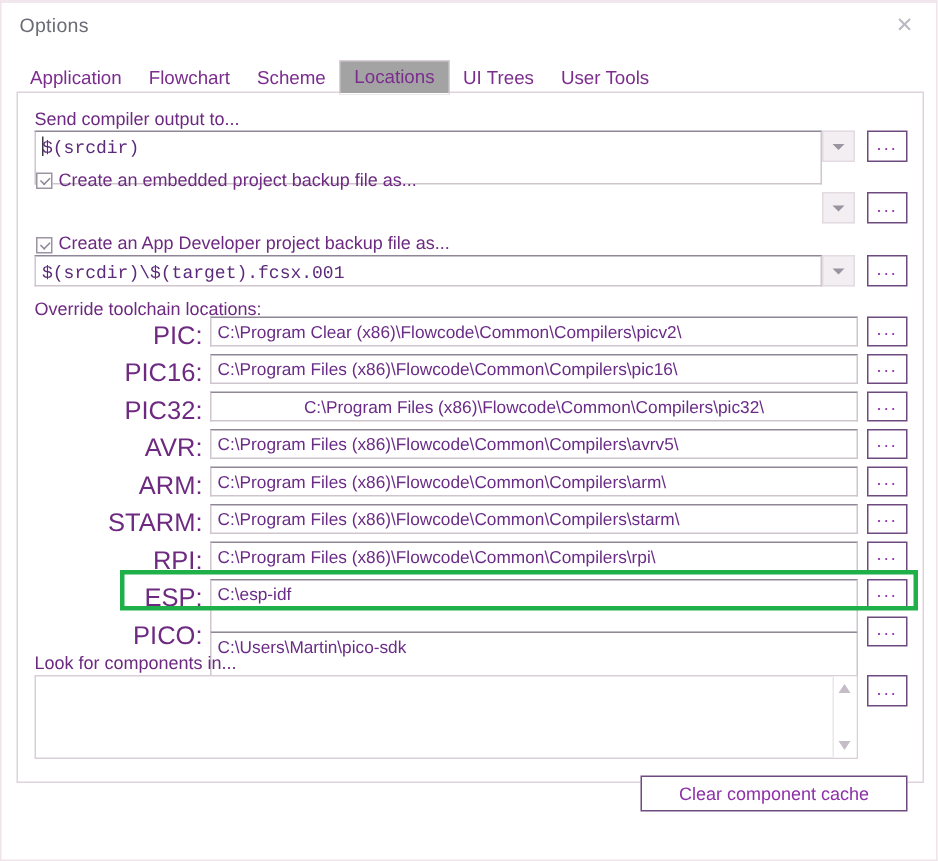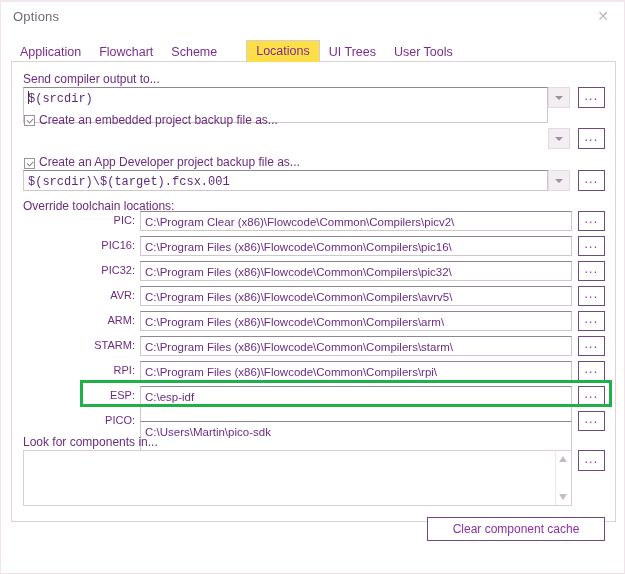--- a/index.html
+++ b/index.html
@@ -46,25 +46,24 @@
     padding: 3px 9px 3px 9px;
     line-height: 14px;
     cursor: pointer;
     white-space: nowrap;
     position: relative;
     box-sizing: border-box;
   }
   .tab.active {
     border: 1px solid #d8cdd6;
     border-bottom: 1px solid #ffffff;
-    background: #fde047;
+    background: #a3a3a3;
     z-index: 3;
     margin-bottom: -1px;
     padding-bottom: 4px;
-    margin-left: 20px;
   }
   
   #panel {
     position: absolute;
     left: 10px; top: 59px;
     width: 605px; height: 461px;
     box-sizing: border-box;
     border: 1px solid #ded3da;
     background: #ffffff;
   }
@@ -149,21 +148,21 @@
     left: 2px; top: 2px;
     width: 5px; height: 2.5px;
     border-left: 1.6px solid #8b8391;
     border-bottom: 1.6px solid #8b8391;
     transform: rotate(-45deg);
   }
   .cblabel { font-size: 12px; color: #6d2a80; white-space: nowrap; }
   
   .tc-label {
     position: absolute;
-    font-size: 11px; color: #6d2a80;
+    font-size: 17px; color: #6d2a80;
     text-align: right;
     white-space: nowrap;
   }
   
   #esp-highlight {
     position: absolute;
     box-sizing: border-box;
     border: 3px solid #20b04a;
     pointer-events: none;
     z-index: 6;
@@ -257,21 +256,21 @@
 
     <div class="tc-label" style="left:48px; top:152px; width:75px;">PIC:</div>
     <div class="tinput sans" style="left:128px; top:149px; width:432px; height:20px;">C:\Program Clear (x86)\Flowcode\Common\Compilers\picv2\</div>
     <div class="dots-btn" style="left:566px; top:149px; width:27px; height:20px;">...</div>
 
     <div class="tc-label" style="left:48px; top:177px; width:75px;">PIC16:</div>
     <div class="tinput sans" style="left:128px; top:174px; width:432px; height:20px;">C:\Program Files (x86)\Flowcode\Common\Compilers\pic16\</div>
     <div class="dots-btn" style="left:566px; top:174px; width:27px; height:20px;">...</div>
 
     <div class="tc-label" style="left:48px; top:202px; width:75px;">PIC32:</div>
-    <div class="tinput sans" style="left:128px; top:199px; width:432px; height:20px;">C:\Program Files (x86)\Flowcode\Common\Compilers\pic32\</div>
+    <div class="tinput sans" style="left:128px; top:199px; width:432px; height:20px;text-align:center;">C:\Program Files (x86)\Flowcode\Common\Compilers\pic32\</div>
     <div class="dots-btn" style="left:566px; top:199px; width:27px; height:20px;">...</div>
 
     <div class="tc-label" style="left:48px; top:227px; width:75px;">AVR:</div>
     <div class="tinput sans" style="left:128px; top:224px; width:432px; height:20px;">C:\Program Files (x86)\Flowcode\Common\Compilers\avrv5\</div>
     <div class="dots-btn" style="left:566px; top:224px; width:27px; height:20px;">...</div>
 
     <div class="tc-label" style="left:48px; top:252px; width:75px;">ARM:</div>
     <div class="tinput sans" style="left:128px; top:249px; width:432px; height:20px;">C:\Program Files (x86)\Flowcode\Common\Compilers\arm\</div>
     <div class="dots-btn" style="left:566px; top:249px; width:27px; height:20px;">...</div>
 

